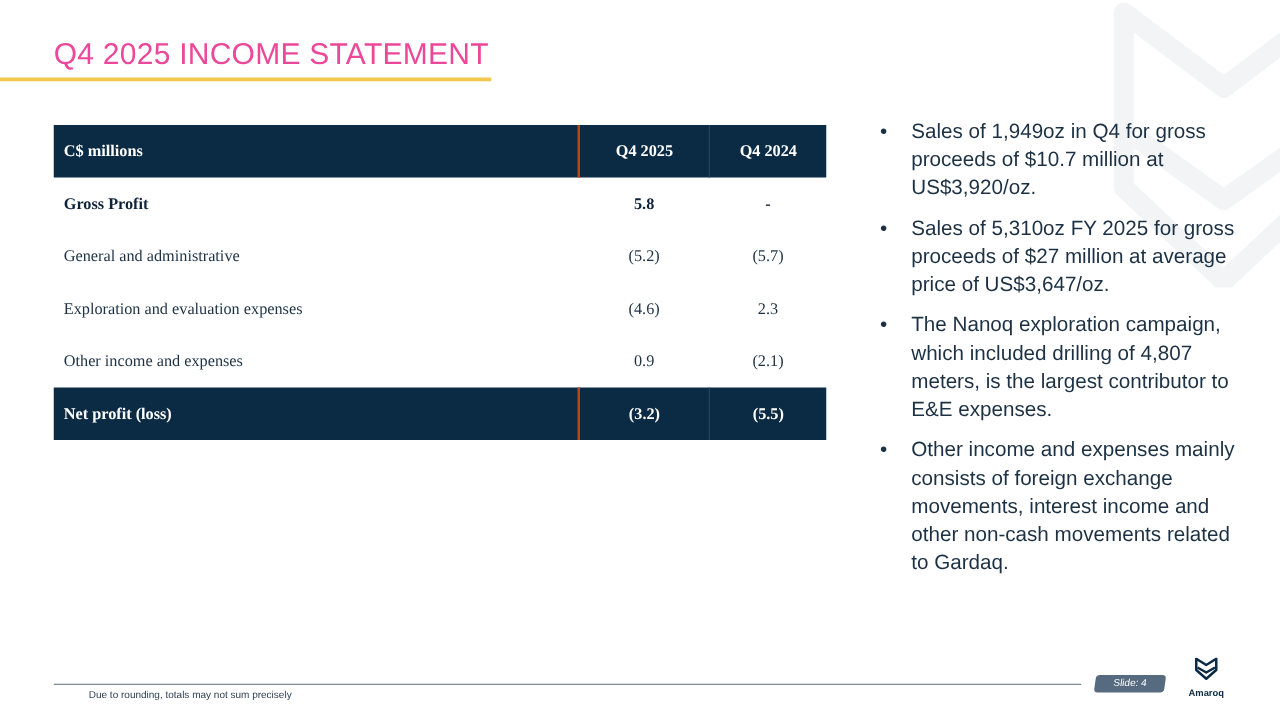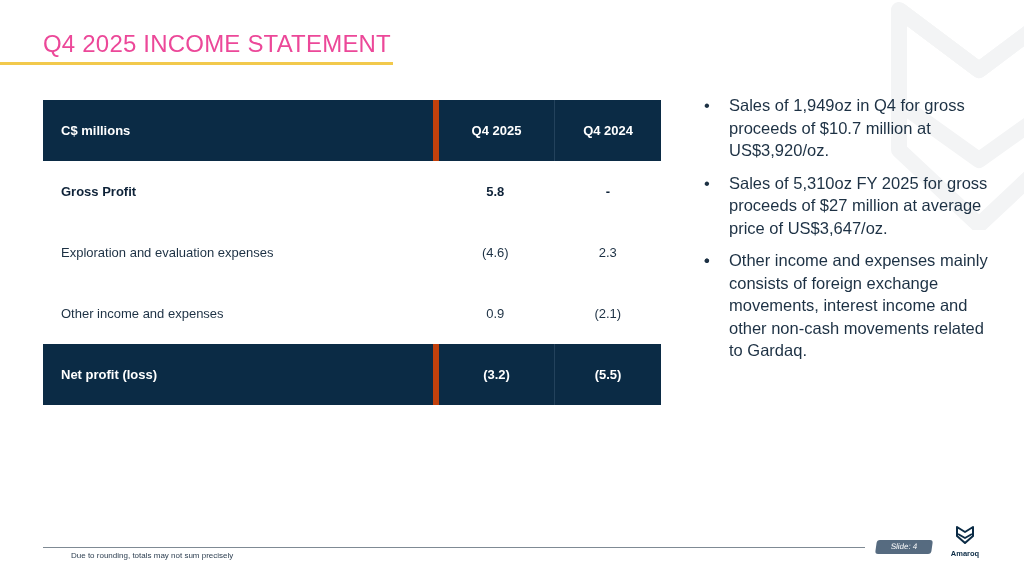--- a/index.html
+++ b/index.html
@@ -12,27 +12,27 @@
     letter-spacing:0.2px; white-space:nowrap;
   }
   .title-underline {
     position:absolute; left:0; top:62px; width:393px; height:3px; background:#f2c94c;
   }
   .watermark { position:absolute; right:-10px; top:0; width:165px; height:230px; }
   table.income {
     position:absolute; left:43px; top:100px; width:618px;
     border-collapse:collapse; font-size:13px;
   }
-  table.income td { height:61px; padding:0 18px; color:#1d3144; }
+  table.income td { height:42px; padding:0 8px; color:#1d3144;font-family:Liberation Serif, serif; }
   table.income td.label { width:405px; }
   table.income td.num { text-align:center; }
   table.income td.c1 { width:88px; }
   table.income td.c2 { width:77px; }
   tr.dark td { background:#0b2b45; color:#ffffff; font-weight:bold; }
-  tr.dark td.c1 { border-left:6px solid #c2410c; border-right:1px solid #23425c; }
+  tr.dark td.c1 { border-left:2px solid #c2410c; border-right:1px solid #23425c; }
   tr.bold td { font-weight:bold; color:#0e2238;margin-left:28px; }
   .bullets {
     position:absolute; left:702px; top:94px; width:300px; margin:0; padding:0; list-style:none;
     font-size:16.5px; line-height:22.5px; color:#1d3144;
   }
   .bullets li { position:relative; padding-left:27px; margin-bottom:10px; }
   .bullets li .dot { position:absolute; left:2px; top:0; }
   .footer-line { position:absolute; left:43px; top:547px; width:822px; height:1px; background:#7f8a94; }
   .footnote { position:absolute; left:43px; top:551px; font-size:8px; color:#2c3e50;margin-left:28px; }
   .slide-badge {
@@ -63,41 +63,46 @@
     <td class="label">C$ millions</td>
     <td class="num c1">Q4 2025</td>
     <td class="num c2">Q4 2024</td>
   </tr>
   <tr class="bold">
     <td class="label">Gross Profit</td>
     <td class="num c1">5.8</td>
     <td class="num c2">-</td>
   </tr>
   <tr>
+    <td class="label">General and administrative</td>
+    <td class="num c1">(5.2)</td>
+    <td class="num c2">(5.7)</td>
+  </tr>
+  <tr>
     <td class="label">Exploration and evaluation expenses</td>
     <td class="num c1">(4.6)</td>
     <td class="num c2">2.3</td>
   </tr>
   <tr>
     <td class="label">Other income and expenses</td>
     <td class="num c1">0.9</td>
     <td class="num c2">(2.1)</td>
   </tr>
   <tr class="dark">
     <td class="label">Net profit (loss)</td>
     <td class="num c1">(3.2)</td>
     <td class="num c2">(5.5)</td>
   </tr>
 </tbody>
   </table>
 
 <ul class="bullets">
   <li><span class="dot">•</span><span>Sales of 1,949oz in Q4 for gross proceeds of $10.7 million at US$3,920/oz.</span></li>
   <li><span class="dot">•</span><span>Sales of 5,310oz FY 2025 for gross proceeds of $27 million at average price of US$3,647/oz.</span></li>
-  <li><span class="dot">•</span></li>
+  <li><span class="dot">•</span><span>The Nanoq exploration campaign, which included drilling of 4,807 meters, is the largest contributor to E&amp;E expenses.</span></li>
   <li><span class="dot">•</span><span>Other income and expenses mainly consists of foreign exchange movements, interest income and other non-cash movements related to Gardaq.</span></li>
 </ul>
 
 <div class="footer-line"></div>
 <div class="footnote">Due to rounding, totals may not sum precisely</div>
 <div class="slide-badge">Slide: 4</div>
 <div class="logo">
   <svg width="20" height="18" viewBox="0 0 20 18">
     <g fill="none" stroke="#0b2b45" stroke-width="2" stroke-linejoin="round">
       <path d="M2 1 L2 10 L10 17 L18 10 L18 1 L10 6 Z"></path>

